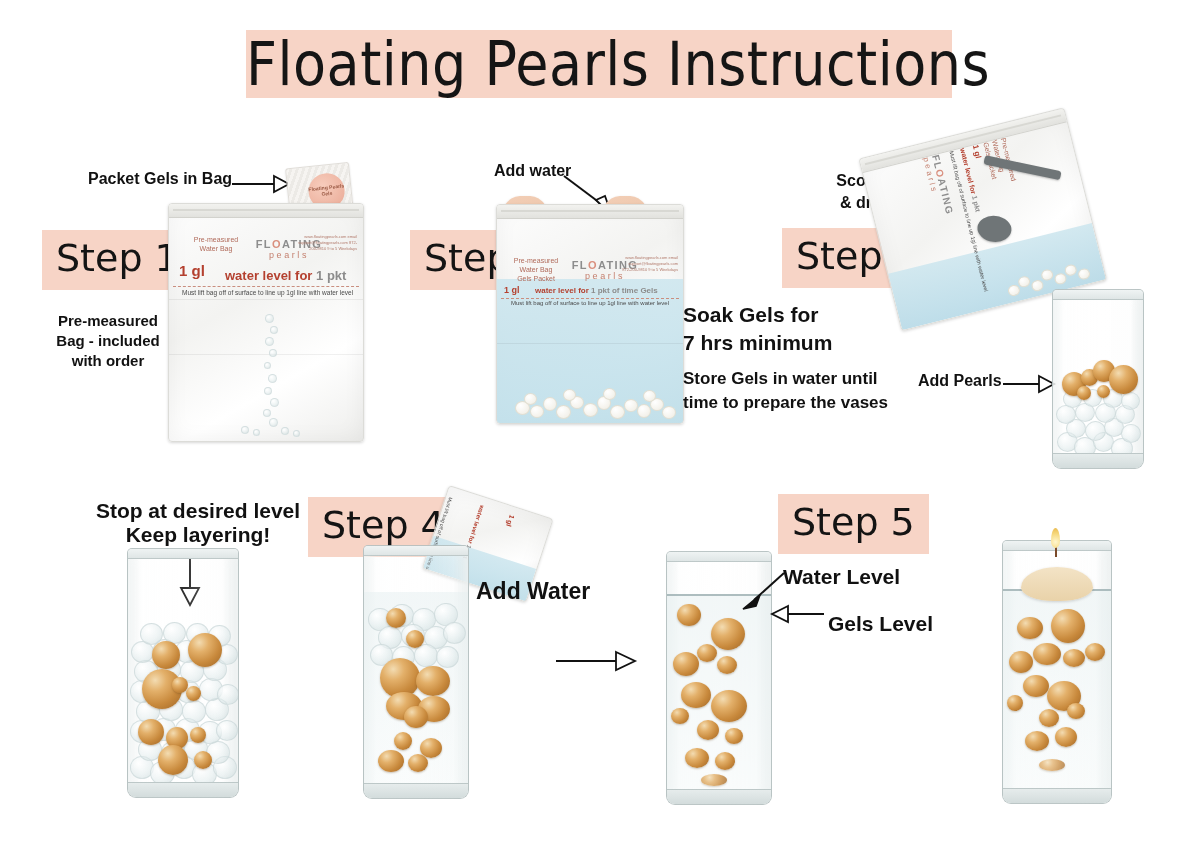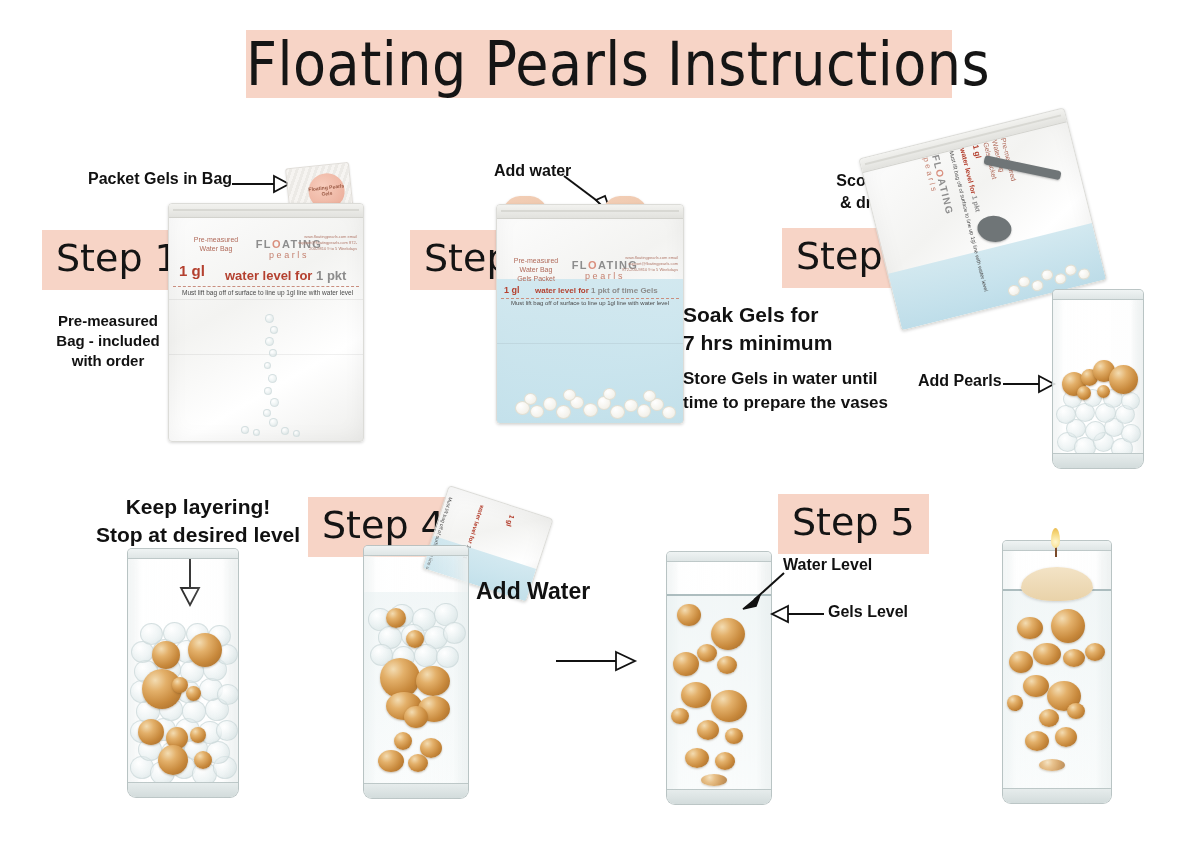--- a/index.html
+++ b/index.html
@@ -17,21 +17,21 @@
   
   .step-badge{background:#f7d4c6;color:#141414;font-size:38px;line-height:1;
       padding:9px 14px 13px 14px;white-space:nowrap;font-weight:400;
       font-family:"DejaVu Sans","Liberation Sans",sans-serif;}
 
   
   .callout{font-weight:bold;color:#111;white-space:nowrap;}
   .c15{font-size:15px;}
   .c16{font-size:16px;}
   .c17{font-size:17px;}
-  .c19{font-size:16px;}
+  .c19{font-size:21px;margin-top:9px;}
   .c21{font-size:21px;}
   .c23{font-size:23px;}
   .ctr{text-align:center;}
 
   
   .arrow-line{background:#111;}
 
   
   
   .bag{position:absolute;background:
@@ -332,22 +332,22 @@
     <div class="pearl" style="left:9px;bottom:72px;width:24px;height:24px;"></div>
     <div class="pearl" style="left:28px;bottom:82px;width:17px;height:17px;"></div>
     <div class="pearl" style="left:40px;bottom:86px;width:22px;height:22px;"></div>
     <div class="pearl" style="left:56px;bottom:74px;width:29px;height:29px;"></div>
     <div class="pearl" style="left:24px;bottom:68px;width:14px;height:14px;"></div>
     <div class="pearl" style="left:44px;bottom:70px;width:13px;height:13px;"></div>
     <div class="base"></div>
   </div>
 
   <div class="abs ctr" style="left:72px;top:495px;width:252px;">
+    <div class="callout c21" style="margin-top:4px;">Stop at desired level</div>
     <div class="callout c21">Keep layering!</div>
-    <div class="callout c21" style="margin-top:4px;">Stop at desired level</div>
   </div>
   <svg class="abs" style="left:179px;top:556px;" width="22" height="52" viewBox="0 0 22 52">
     <line x1="11" y1="0" x2="11" y2="34" stroke="#111" stroke-width="2"></line>
     <path d="M2 32 L20 32 L11 49 Z" fill="#ffffff" stroke="#111" stroke-width="1.8"></path>
   </svg>
 
   <div class="vase" style="left:127px;top:548px;width:110px;height:248px;">
     <div class="rim"></div>
     <div class="gel" style="left:2px;bottom:18px;width:22px;height:21px;"></div>
     <div class="gel" style="left:22px;bottom:12px;width:23px;height:22px;"></div>

